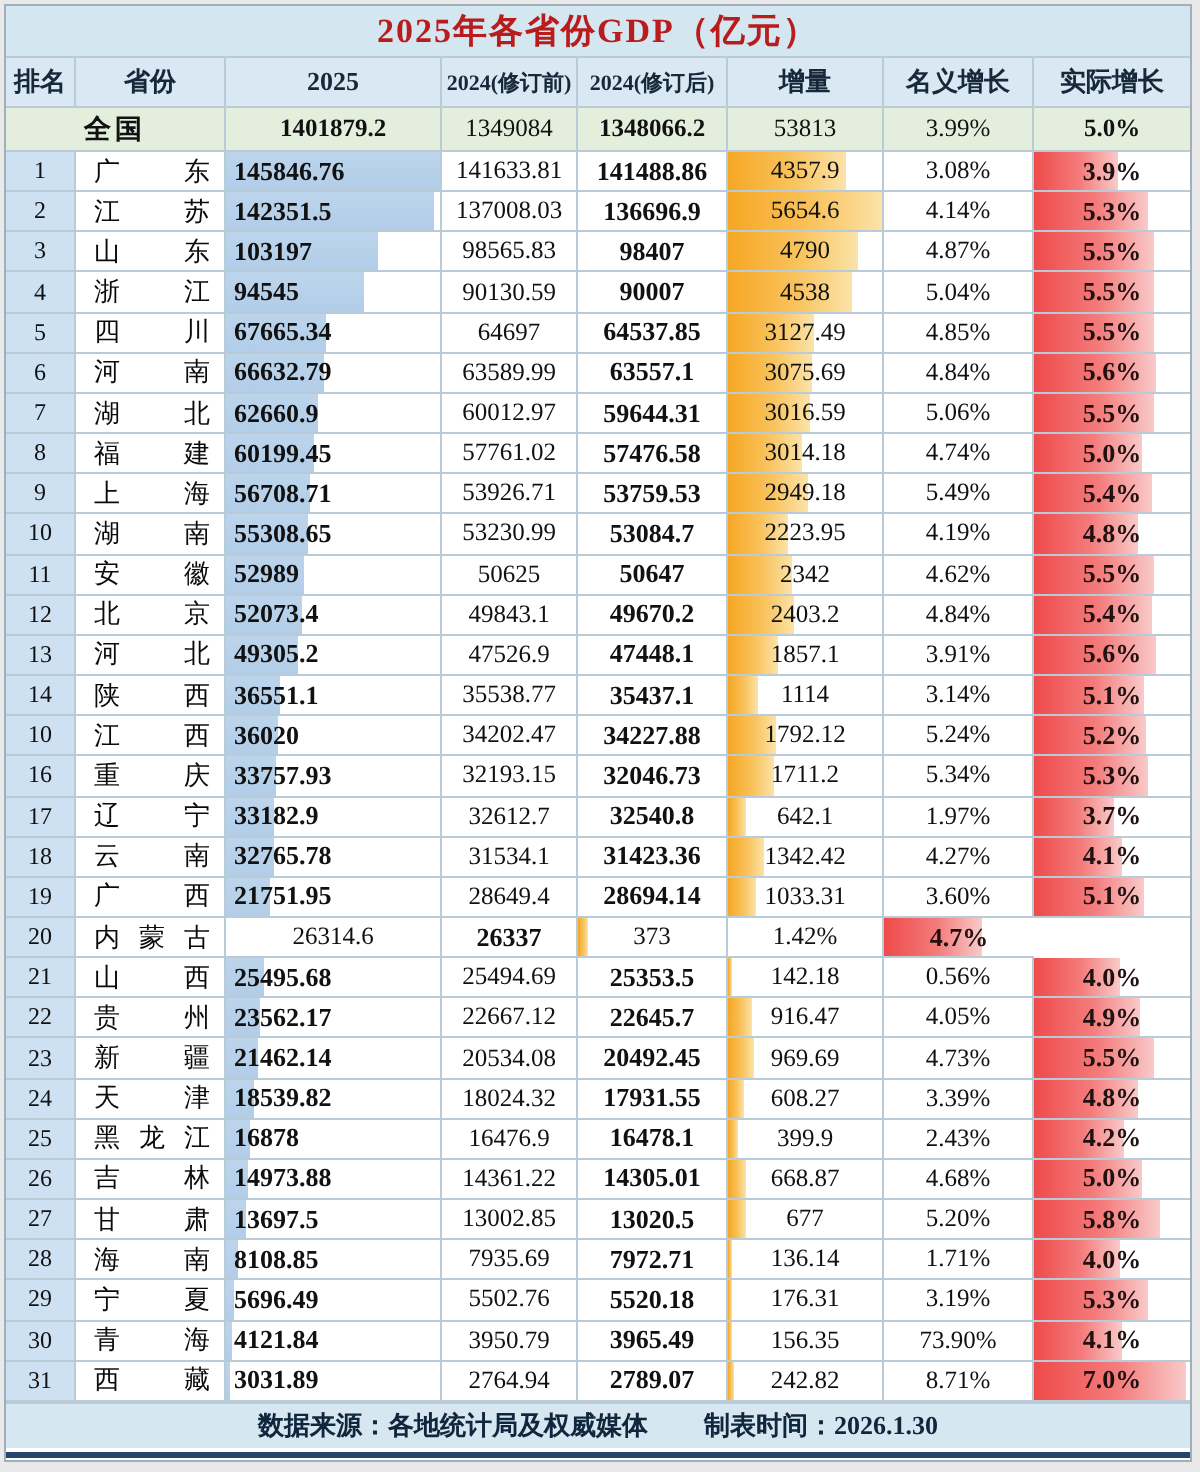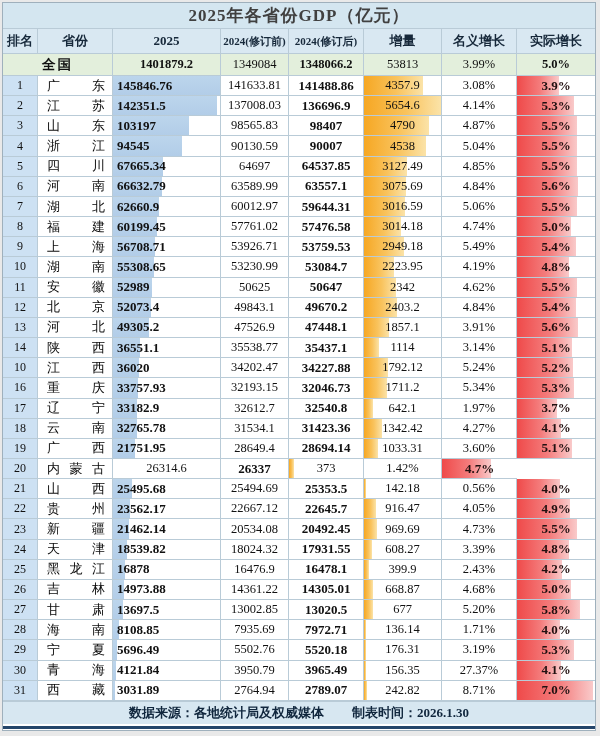--- a/index.html
+++ b/index.html
@@ -11,21 +11,21 @@
   }
   .sheet{
     position:absolute;left:2px;top:2px;width:594px;height:729px;
     background:#fff;border:1px solid #9fb0bc;
     display:flex;flex-direction:column;box-sizing:border-box;
   }
   .titlebar{
     height:25px;flex:0 0 25px;background:#d4e6f0;
     border-bottom:1px solid #b9cbd7;
     display:flex;align-items:center;justify-content:center;
-    font-size:17px;font-weight:bold;color:#404040;letter-spacing:1px;
+    font-size:17px;font-weight:bold;color:#b91c1c;letter-spacing:1px;
   }
   .grid-row{
     display:grid;
     grid-template-columns:35px 75px 108px 68px 75px 78px 75px 1fr;
     box-sizing:border-box;
   }
   .cell{
     position:relative;border-right:1px solid #b9cbd7;border-bottom:1px solid #b9cbd7;
     display:flex;align-items:center;justify-content:center;
     box-sizing:border-box;font-size:12.5px;white-space:nowrap;overflow:hidden;
@@ -799,21 +799,21 @@
     <div class="cell gdp-cell">
       <span class="bar bar-blue" style="width: 2.8%;"></span>
       <span class="val">4121.84</span>
     </div>
     <div class="cell">3950.79</div>
     <div class="cell bold">3965.49</div>
     <div class="cell">
       <span class="bar bar-orange" style="width: 2.8%;"></span>
       <span class="val">156.35</span>
     </div>
-    <div class="cell">27.37%</div>
+    <div class="cell">73.90%</div>
     <div class="cell real-cell">
       <span class="bar bar-red" style="width: 56.9%;"></span>
       <span class="val">4.1%</span>
     </div>
   </div>
       <div class="grid-row">
     <div class="cell rank-cell">31</div>
     <div class="cell prov-cell">
       <span class="prov-name">
             <span>西</span>

